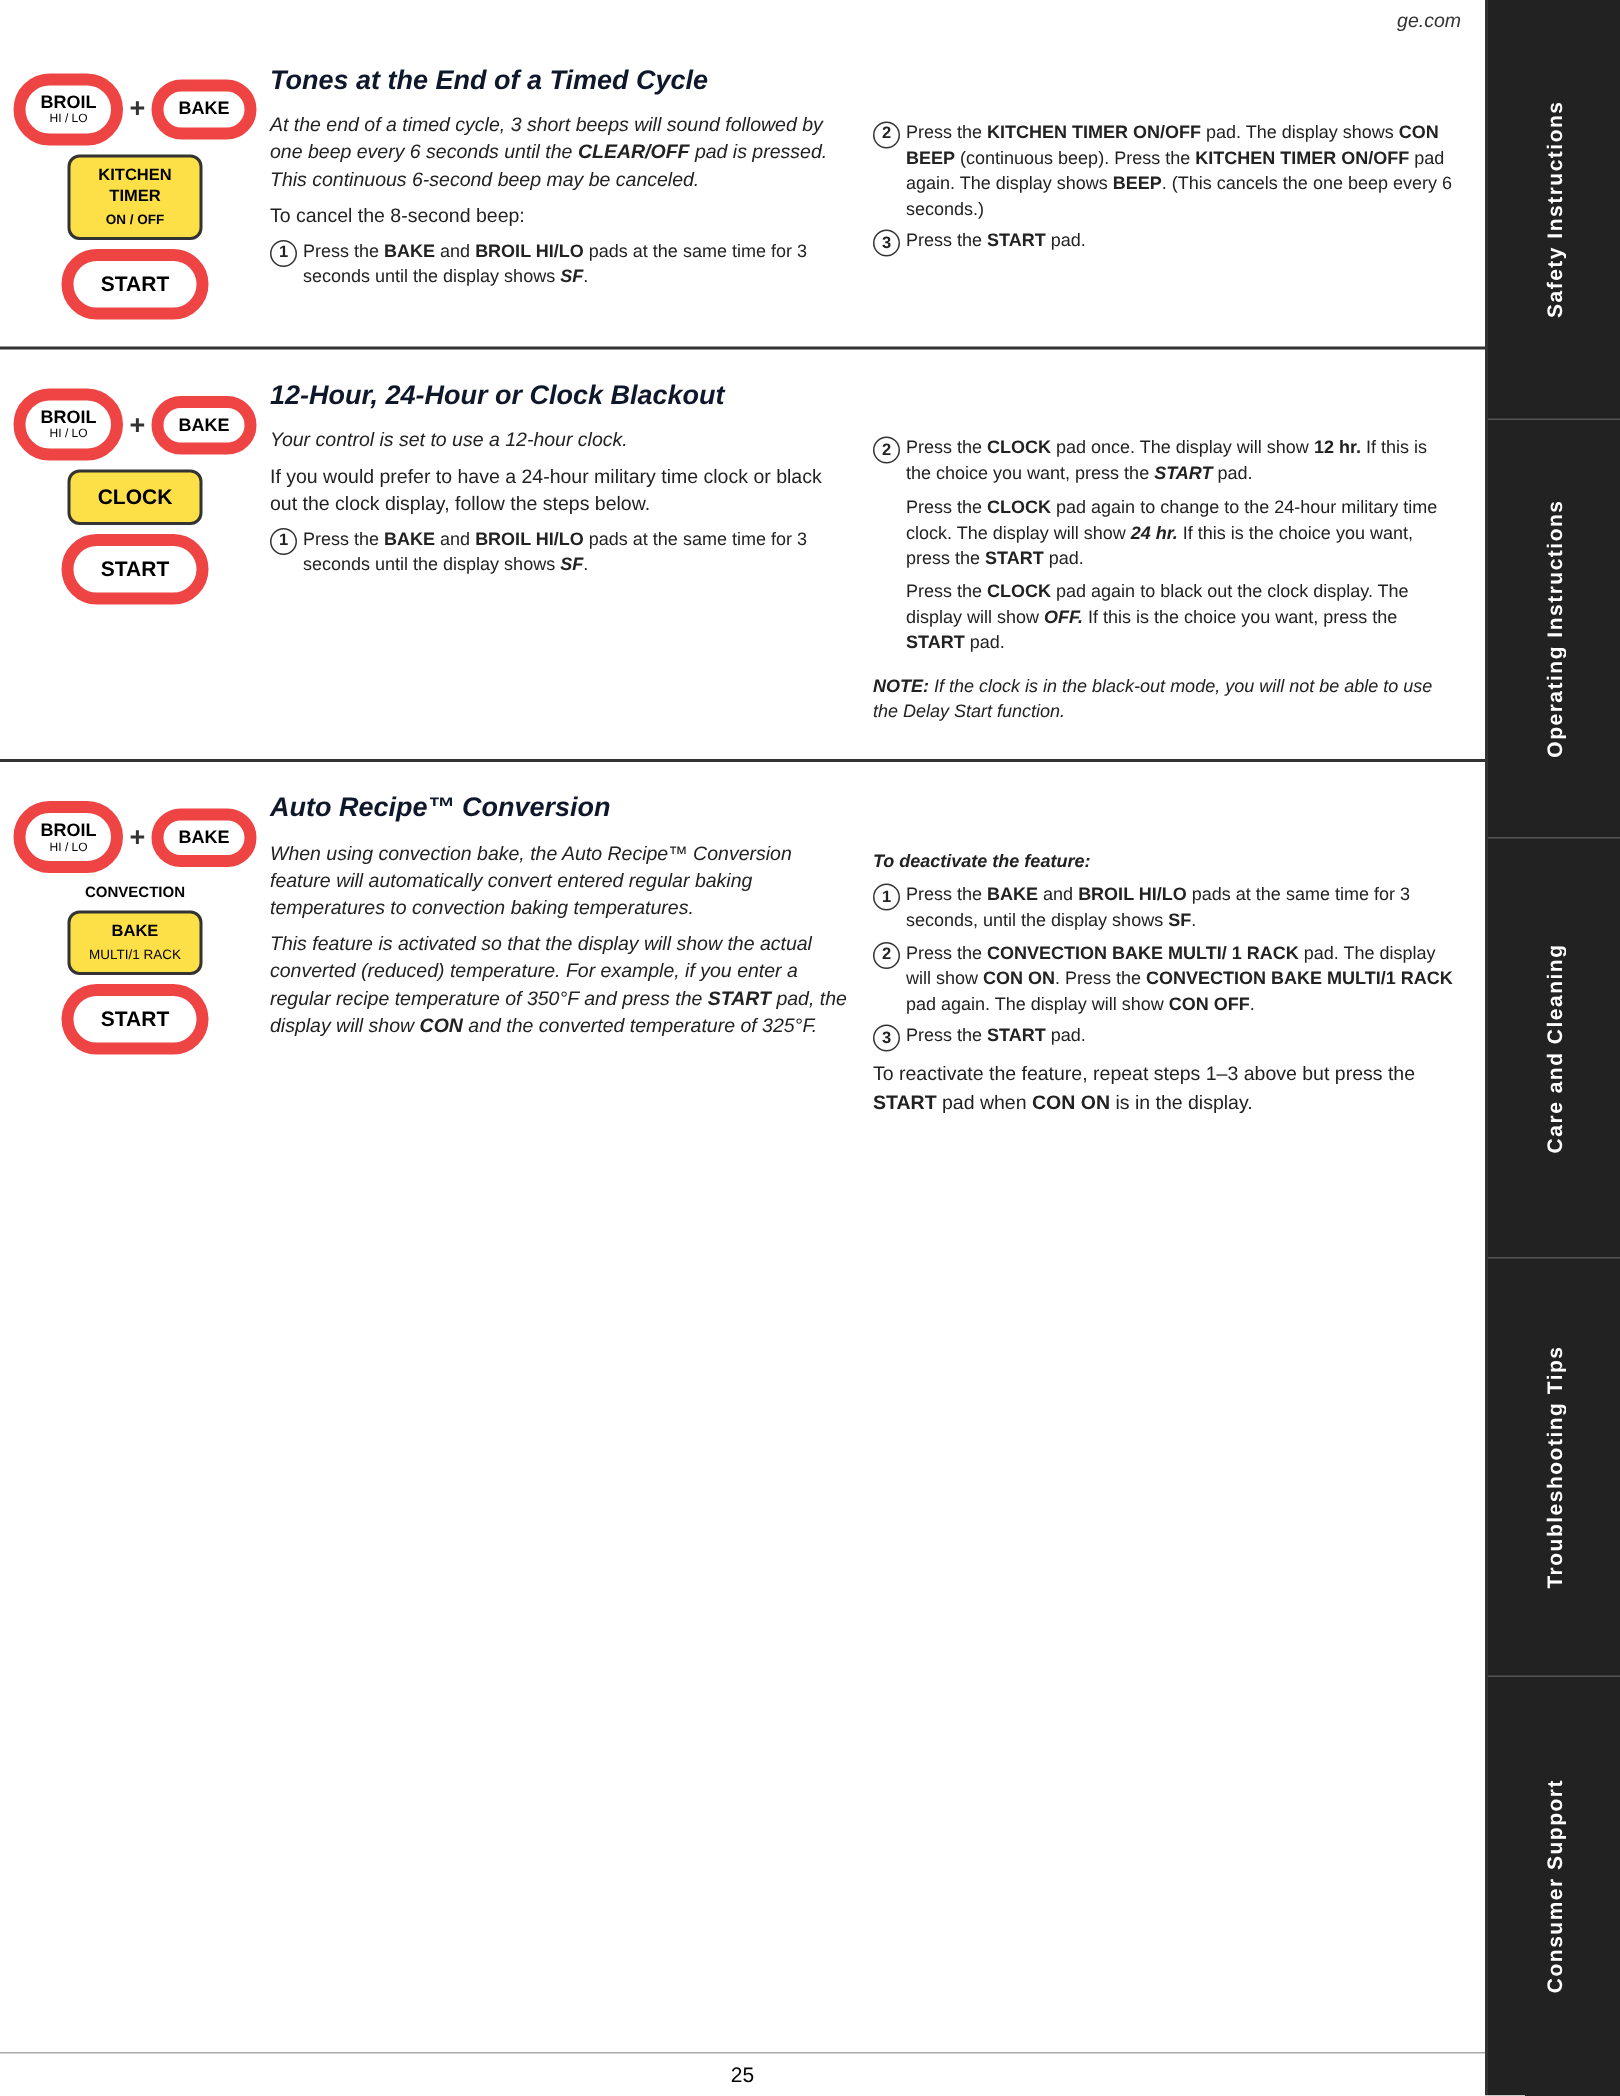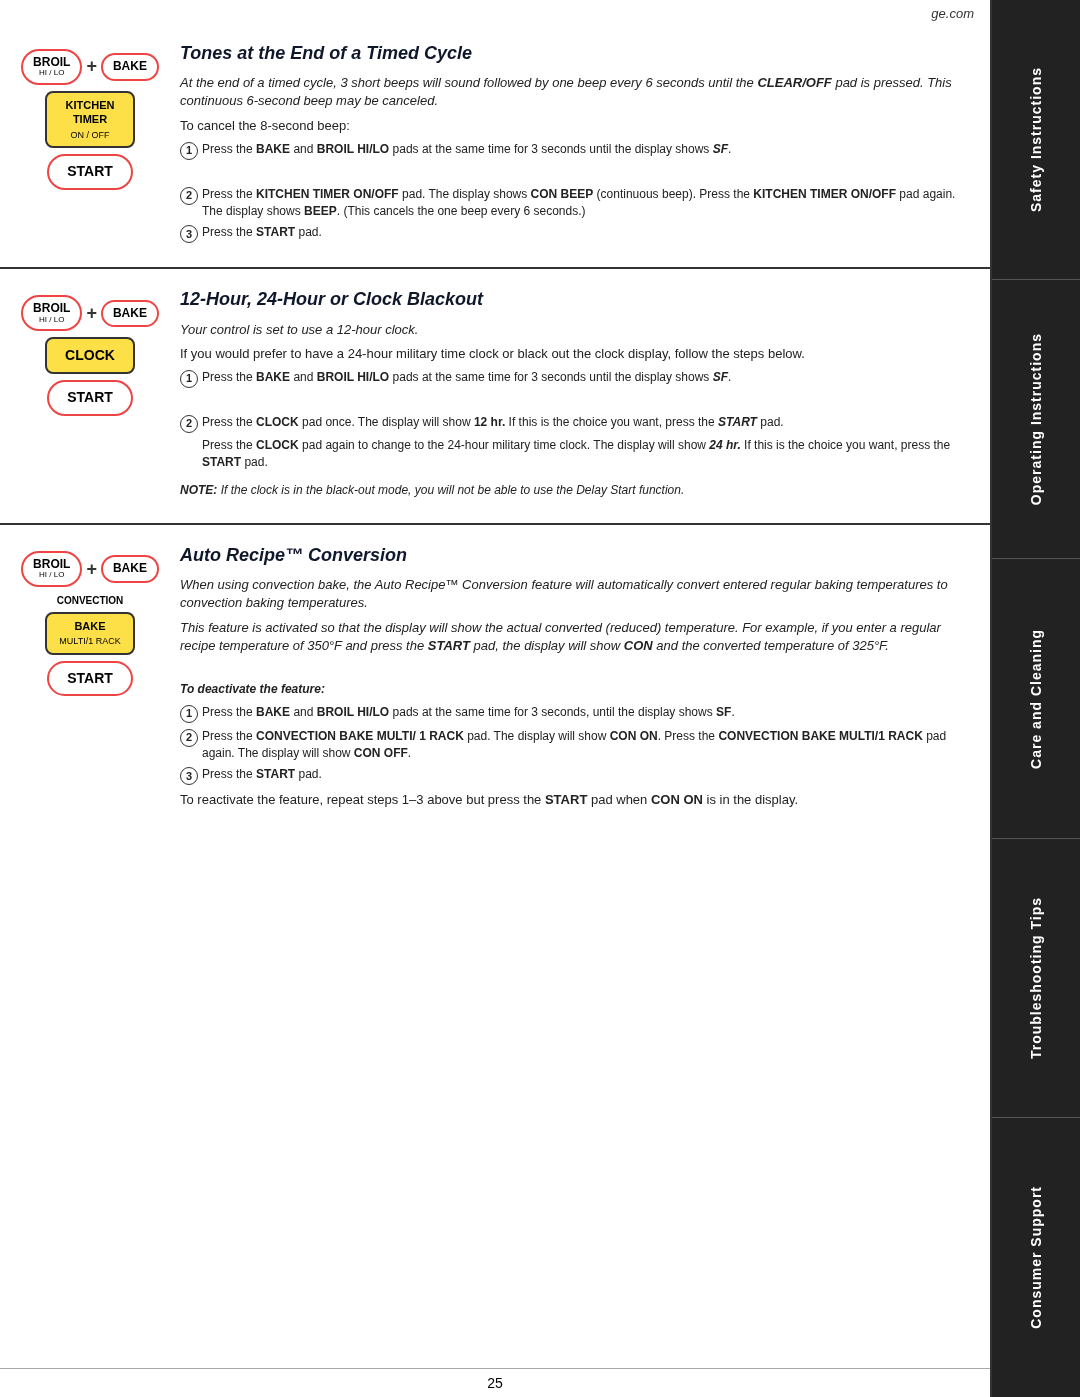--- a/index.html
+++ b/index.html
@@ -48,21 +48,21 @@
     }
 
     .btn-row {
       display: flex;
       flex-direction: row;
       align-items: center;
       gap: 4px;
     }
 
     .btn-oval {
-      border: 2px solid #ef4444;
+      border: 8px solid #ef4444;
       border-radius: 50px;
       padding: 5px 10px;
       font-size: 12px;
       font-weight: bold;
       text-align: center;
       min-width: 54px;
       background: #fff;
       line-height: 1.1;
     }
 
@@ -152,21 +152,21 @@
     .sub-header {
       font-size: 12px;
       font-weight: bold;
       font-style: italic;
       margin: 6px 0 3px 0;
     }
 
     
     .two-col {
       display: flex;
-      flex-direction: column;
+      flex-direction: row;
       gap: 14px;
     }
 
     .col-left {
       flex: 1;
     }
 
     .col-right {
       flex: 1;
     }
@@ -230,21 +230,21 @@
         <div class="btn-oval">
           <span>BROIL</span>
           <span class="sub-label">HI / LO</span>
         </div>
         <span class="btn-plus">+</span>
         <div class="btn-oval">
           <span>BAKE</span>
         </div>
       </div>
       <div class="btn-rect" style="font-size:11px; line-height:1.3; min-width:90px;">
-        <span>KITCHEN<br>TIMER<br><span style="font-size:9px;font-weight:normal;">ON / OFF</span></span>
+        <span>KITCHEN<br>TIMER<br><span style="font-size:9px;font-weight:bold;">ON / OFF</span></span>
       </div>
       <div class="btn-oval" style="min-width:80px; padding: 8px 18px; font-size:14px;">
         <span>START</span>
       </div>
     </div>
 
     <div class="section-text">
       <div class="section-title">
         <em>Tones at the End of a Timed Cycle</em>
       </div>
@@ -311,20 +311,21 @@
             </div>
           </div>
         </div>
         <div class="col-right">
           <div class="step-list">
             <div class="step-item">
               <div class="step-num">2</div>
               <div class="step-text">
                 <p>Press the <b>CLOCK</b> pad once. The display will show <b>12 hr.</b> If this is the choice you want, press the <b><em>START</em></b> pad.</p>
                 <p style="margin-top:6px;">Press the <b>CLOCK</b> pad again to change to the 24-hour military time clock. The display will show <b><em>24 hr.</em></b> If this is the choice you want, press the <b>START</b> pad.</p>
+                <p style="margin-top:6px;">Press the <b>CLOCK</b> pad again to black out the clock display. The display will show <b><em>OFF.</em></b> If this is the choice you want, press the <b>START</b> pad.</p>
               </div>
             </div>
           </div>
           <p class="note-text"><b>NOTE:</b> If the clock is in the black-out mode, you will not be able to use the Delay Start function.</p>
         </div>
       </div>
     </div>
   </div>
 
   <div class="section" style="border-bottom:none; flex:1;">

